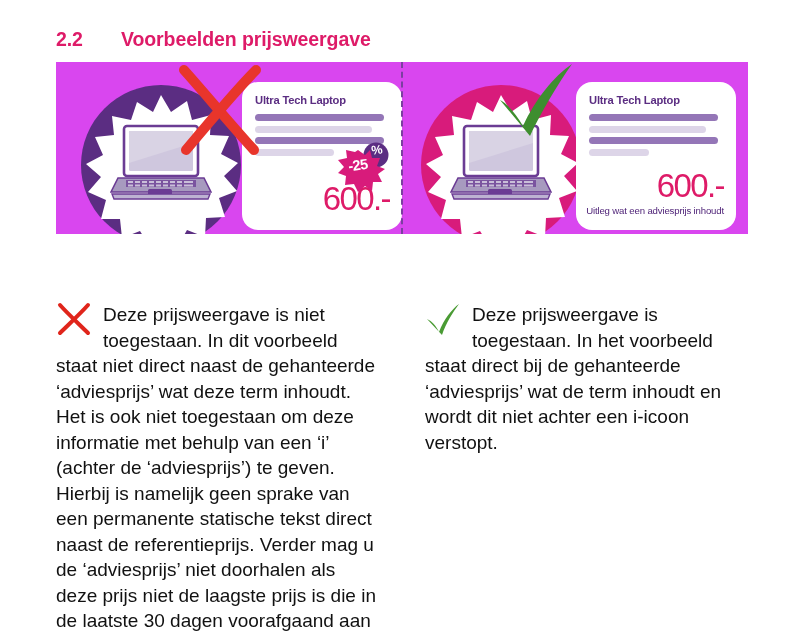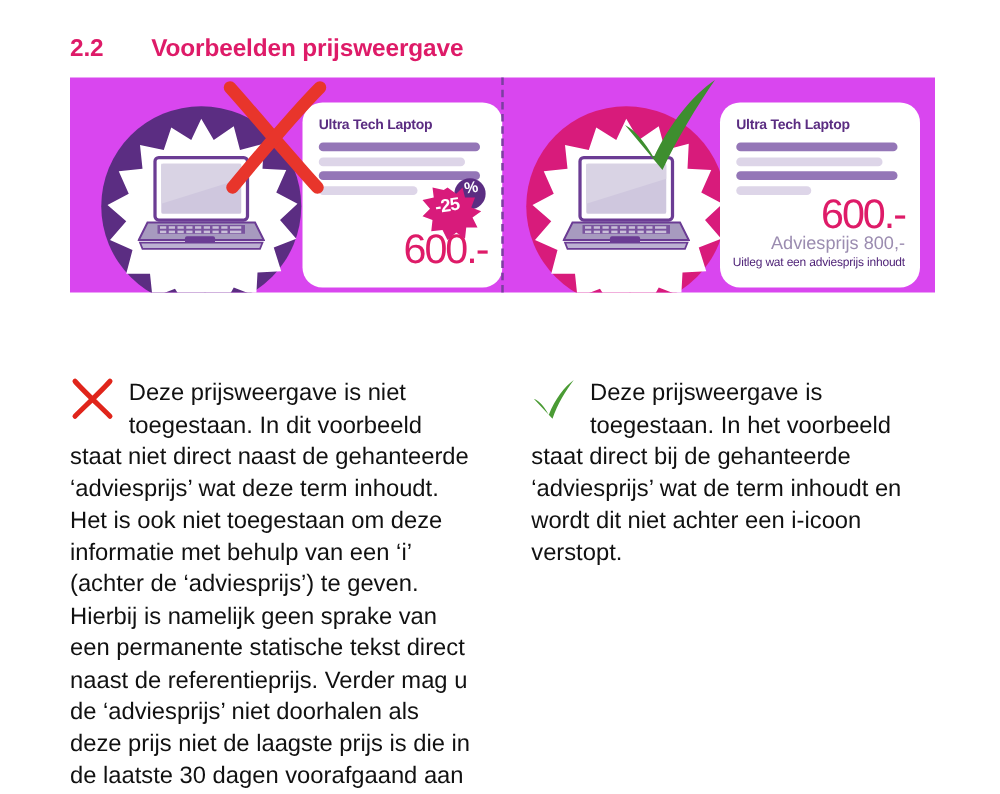--- a/index.html
+++ b/index.html
@@ -361,21 +361,20 @@
 
     <div class="prod-card right">
       <div class="prod-title">Ultra Tech Laptop</div>
       <div class="bar dark" style="width:95%"></div>
       <div class="bar light" style="width:86%"></div>
       <div class="bar dark" style="width:95%"></div>
       <div class="bar light" style="width:44%"></div>
 
       <div class="price-area">
         <span class="price-main">600.-</span>
-        <span class="advies-line"><span>Adviesprijs</span>&nbsp;<span>800,-</span></span>
         <span class="uitleg-line">Uitleg wat een adviesprijs inhoudt</span>
       </div>
     </div>
   </div>
 
   <div class="divider"></div>
 </div>
 
 <div class="text-cols">
 

